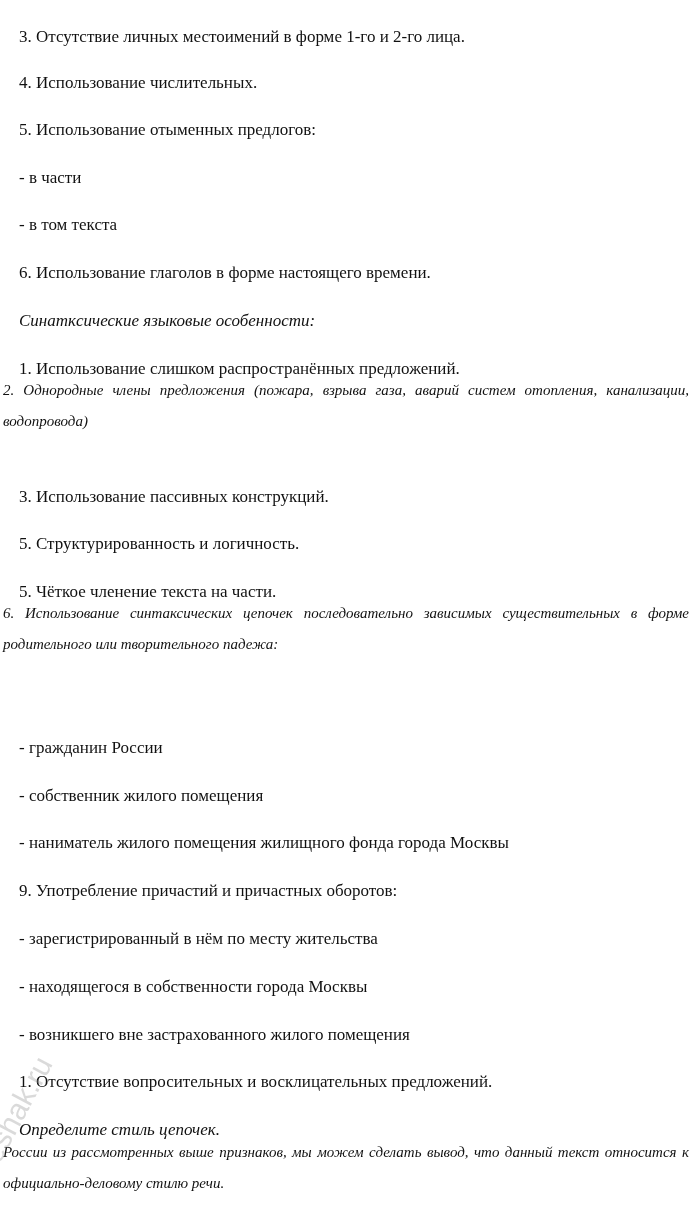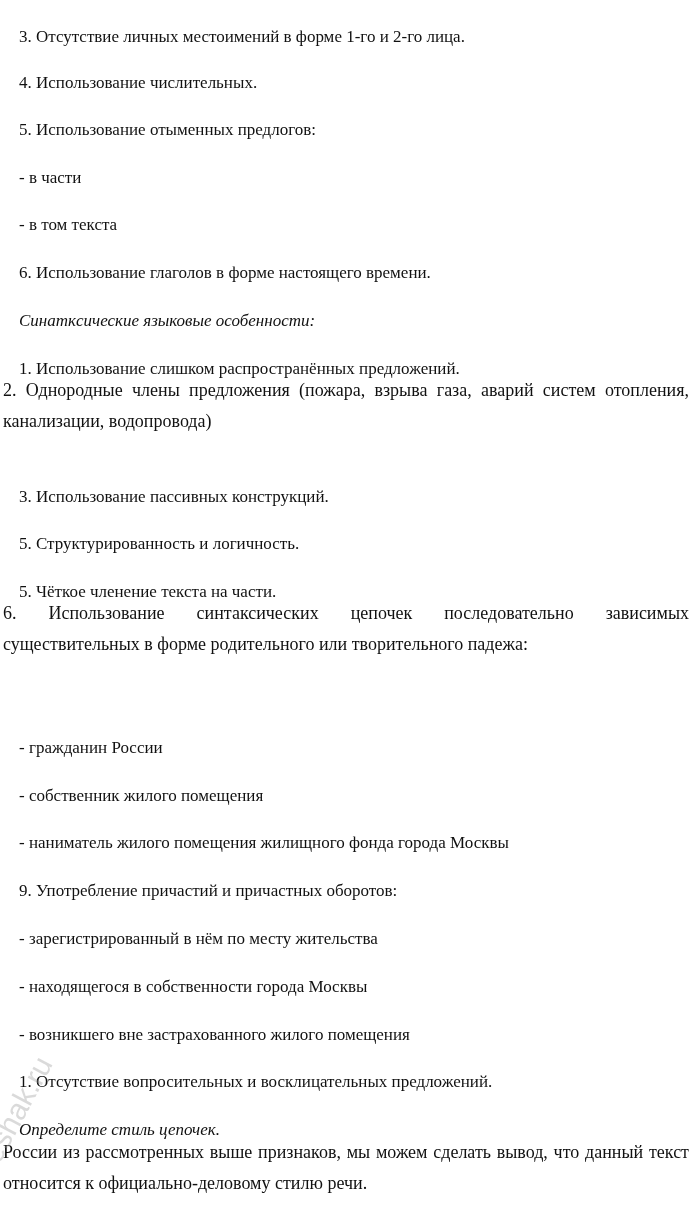--- a/index.html
+++ b/index.html
@@ -27,24 +27,25 @@
     width: 686px;
     font-size: 17px;
     line-height: 27px;
     white-space: nowrap;
     margin-top: 23px;
   }
   .para {
     position: absolute;
     left: 0;
     width: 686px;
-    font-size: 18px;
+    font-size: 15px;
     line-height: 31px;
     text-align: justify;
     text-align-last: left;
+    font-style: italic;
   }
   .italic { font-style: italic; }
   .watermark {
     position: absolute;
     left: 8px;
     top: 1080px;
     width: 150px;
     height: 150px;
     color: rgba(150,150,150,0.35);
     font-family: "Liberation Sans", sans-serif;

